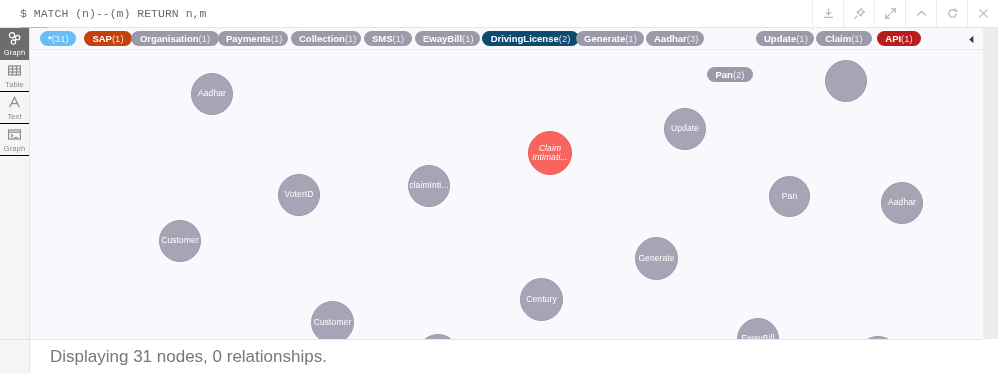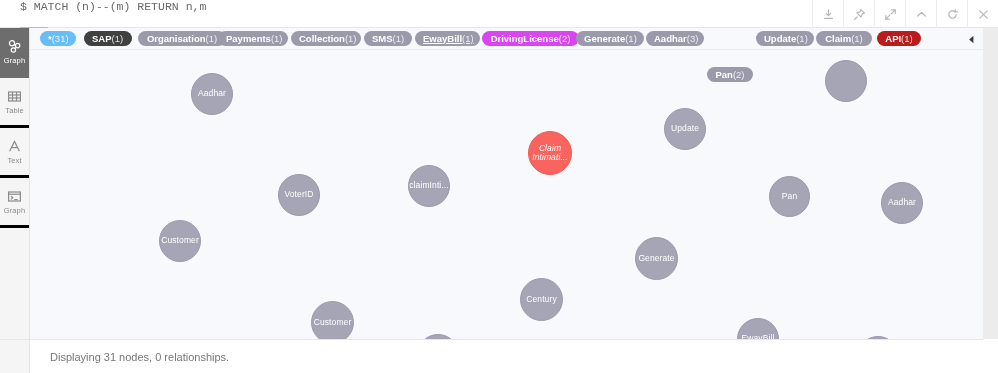--- a/index.html
+++ b/index.html
@@ -23,21 +23,21 @@
   
   .query-bar {
     position: absolute;
     left: 0; top: 0;
     width: 998px;
     height: 28px;
     background: #ffffff;
     border-bottom: 1px solid #e6e6e6;
     box-sizing: border-box;
     display: flex;
-    align-items: flex-start;
+    align-items: center;
   }
   .query-text {
     flex: 1;
     padding-left: 20px;
     font-family: "Liberation Mono", monospace;
     font-size: 11.5px;
     color: #6a6a6a;
     white-space: nowrap;
     overflow: hidden;
   }
@@ -84,26 +84,26 @@
     position: absolute;
     left: 0; top: 28px;
     width: 30px;
     height: 345px;
     background: #f5f5f5;
     border-right: 1px solid #e4e4e4;
     box-sizing: border-box;
   }
   .side-item {
     width: 29px;
-    height: 50px;
+    height: 32px;
     display: flex;
     flex-direction: column;
     align-items: center;
     justify-content: center;
-    border-bottom: 3px solid #000000;
+    border-bottom: 1px solid #000000;
     box-sizing: border-box;
     cursor: pointer;
     color: #8b8b8b;
   }
   .side-item.active {
     background: #6d6d6d;
     color: #ffffff;
     border-bottom-color: #6d6d6d;
   }
   .side-icon {
@@ -208,21 +208,21 @@
     width: 953px;
     height: 34px;
     background: #ffffff;
     border-top: 1px solid #e6e6e6;
     box-sizing: border-box;
     display: flex;
     align-items: center;
   }
   .status-text {
     padding-left: 20px;
-    font-size: 11px;
+    font-size: 17px;
     color: #777777;
   }
   .status-gutter {
     position: absolute;
     left: 983px; top: 339px;
     width: 15px;
     height: 34px;
     background: #ffffff;
   }
   .sidebar-foot {
@@ -377,27 +377,27 @@
         <div class="node grey" style="left: 795px; top: 32px; width: 42px; height: 42px;">
           <span></span>
         </div>
       </div>
   </div>
   <div class="right-gutter"></div>
 
   <div class="legend">
     <div id="chip-layer">
         <div class="chip" style="left: 10px; width: 36px; background: rgb(104, 189, 246); text-align: center;"><span>*</span><span class="cnt">(31)</span></div>
-        <div class="chip" style="left: 54px; width: 48px; background: #404040; "><span>SAP</span><span class="cnt">(1)</span></div>
-        <div class="chip" style="left: 108px; width: 88px; background: rgb(154, 154, 171); text-align: center;"><span>Organisation</span><span class="cnt">(1)</span></div>
+        <div class="chip" style="left: 54px; width: 48px; background: #c2410c; text-align: center;"><span>SAP</span><span class="cnt">(1)</span></div>
+        <div class="chip" style="left: 101px; width: 88px; background: rgb(154, 154, 171); text-align: center;"><span>Organisation</span><span class="cnt">(1)</span></div>
         <div class="chip" style="left: 188px; width: 70px; background: rgb(154, 154, 171); text-align: center;"><span>Payments</span><span class="cnt">(1)</span></div>
         <div class="chip" style="left: 261px; width: 70px; background: rgb(154, 154, 171); text-align: center;"><span>Collection</span><span class="cnt">(1)</span></div>
         <div class="chip" style="left: 334px; width: 48px; background: rgb(154, 154, 171); text-align: center;"><span>SMS</span><span class="cnt">(1)</span></div>
-        <div class="chip" style="left: 385px; width: 65px; background: rgb(154, 154, 171); text-align: center; text-decoration: underline;"><span>EwayBill</span><span class="cnt">(1)</span></div>
-        <div class="chip" style="left: 452px; width: 97px; background: #d946ef; text-align: center;"><span>DrivingLicense</span><span class="cnt">(2)</span></div>
+        <div class="chip" style="left: 385px; width: 65px; background: rgb(154, 154, 171); text-align: center;"><span>EwayBill</span><span class="cnt">(1)</span></div>
+        <div class="chip" style="left: 452px; width: 97px; background: #0c4a6e; text-align: center;"><span>DrivingLicense</span><span class="cnt">(2)</span></div>
         <div class="chip" style="left: 546px; width: 68px; background: rgb(154, 154, 171); text-align: center;"><span>Generate</span><span class="cnt">(1)</span></div>
         <div class="chip" style="left: 616px; width: 58px; background: rgb(154, 154, 171); text-align: center;"><span>Aadhar</span><span class="cnt">(3)</span></div>
         <div class="chip" style="left: 677px; width: 46px; background: rgb(154, 154, 171); text-align: center; margin-top: 36px;"><span>Pan</span><span class="cnt">(2)</span></div>
         <div class="chip" style="left: 726px; width: 58px; background: rgb(154, 154, 171); text-align: center;"><span>Update</span><span class="cnt">(1)</span></div>
         <div class="chip" style="left: 786px; width: 56px; background: rgb(154, 154, 171); text-align: center;"><span>Claim</span><span class="cnt">(1)</span></div>
         <div class="chip" style="left: 847px; width: 44px; background: #b91c1c; text-align: center;"><span>API</span><span class="cnt">(1)</span></div>
       </div>
     <div class="legend-toggle">
       <svg width="7" height="9" viewBox="0 0 7 9">
           <polygon points="5.4,0.8 5.4,8.2 1.2,4.5"></polygon>

